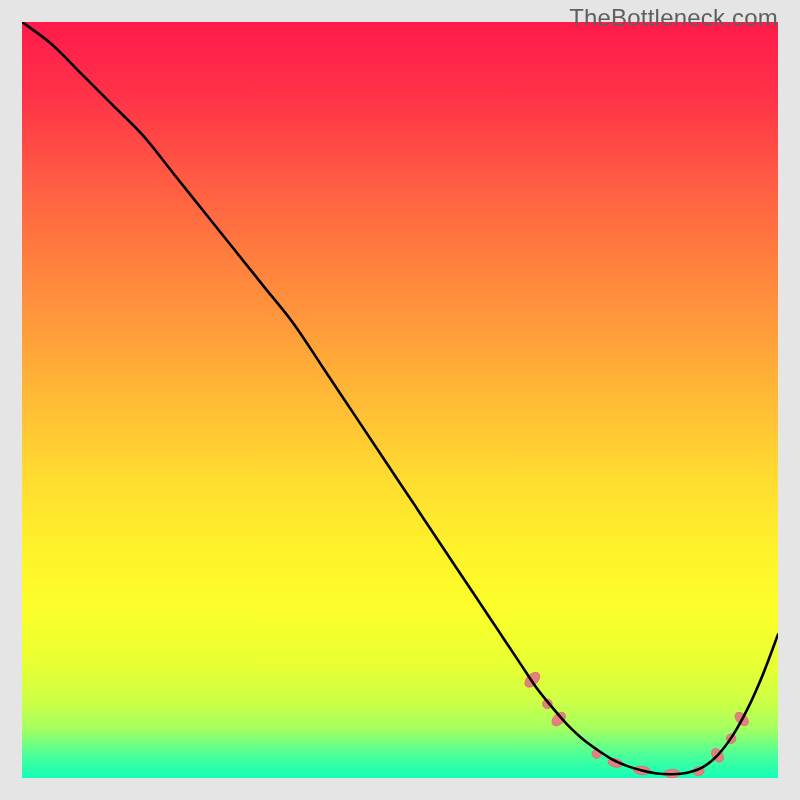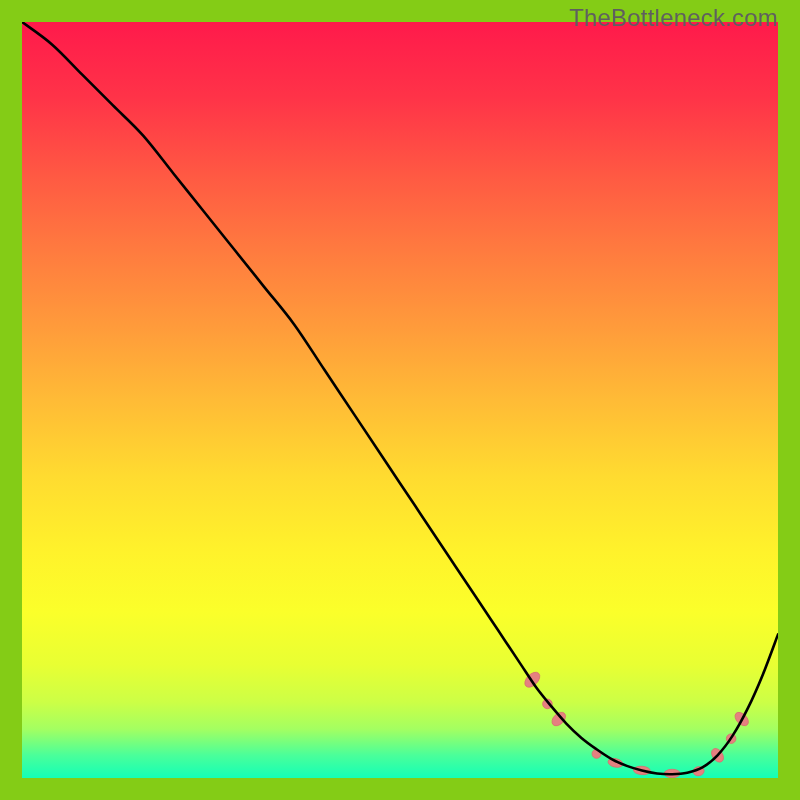--- a/index.html
+++ b/index.html
@@ -10,21 +10,21 @@
     background: #000000;
     overflow: hidden;
     font-family: Arial, Helvetica, sans-serif;
   }
   .frame {
     position: absolute;
     left: 0;
     top: 0;
     width: 800px;
     height: 800px;
-    background: #84cc16;
+    background: #e5e5e5;
   }
   .plot-area {
     position: absolute;
     left: 22px;
     top: 22px;
     width: 756px;
     height: 756px;
   }
   .watermark {
     position: absolute;

